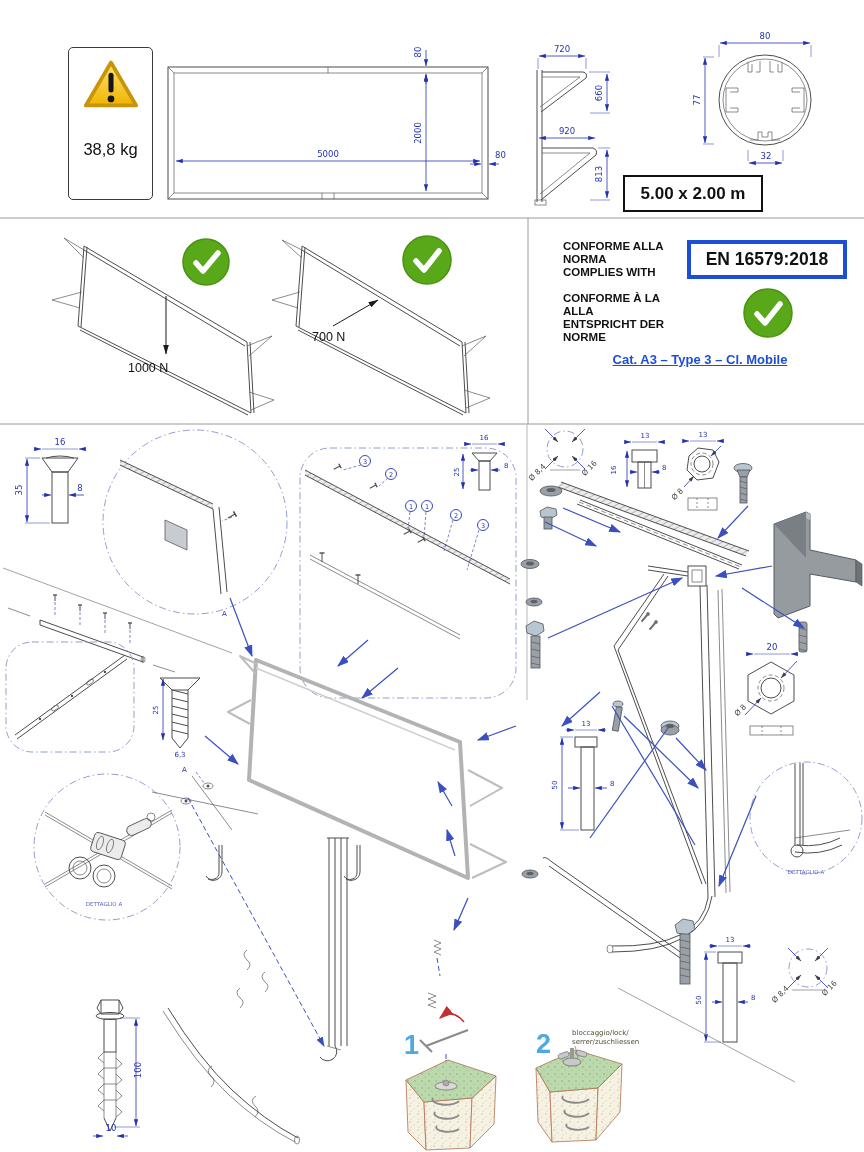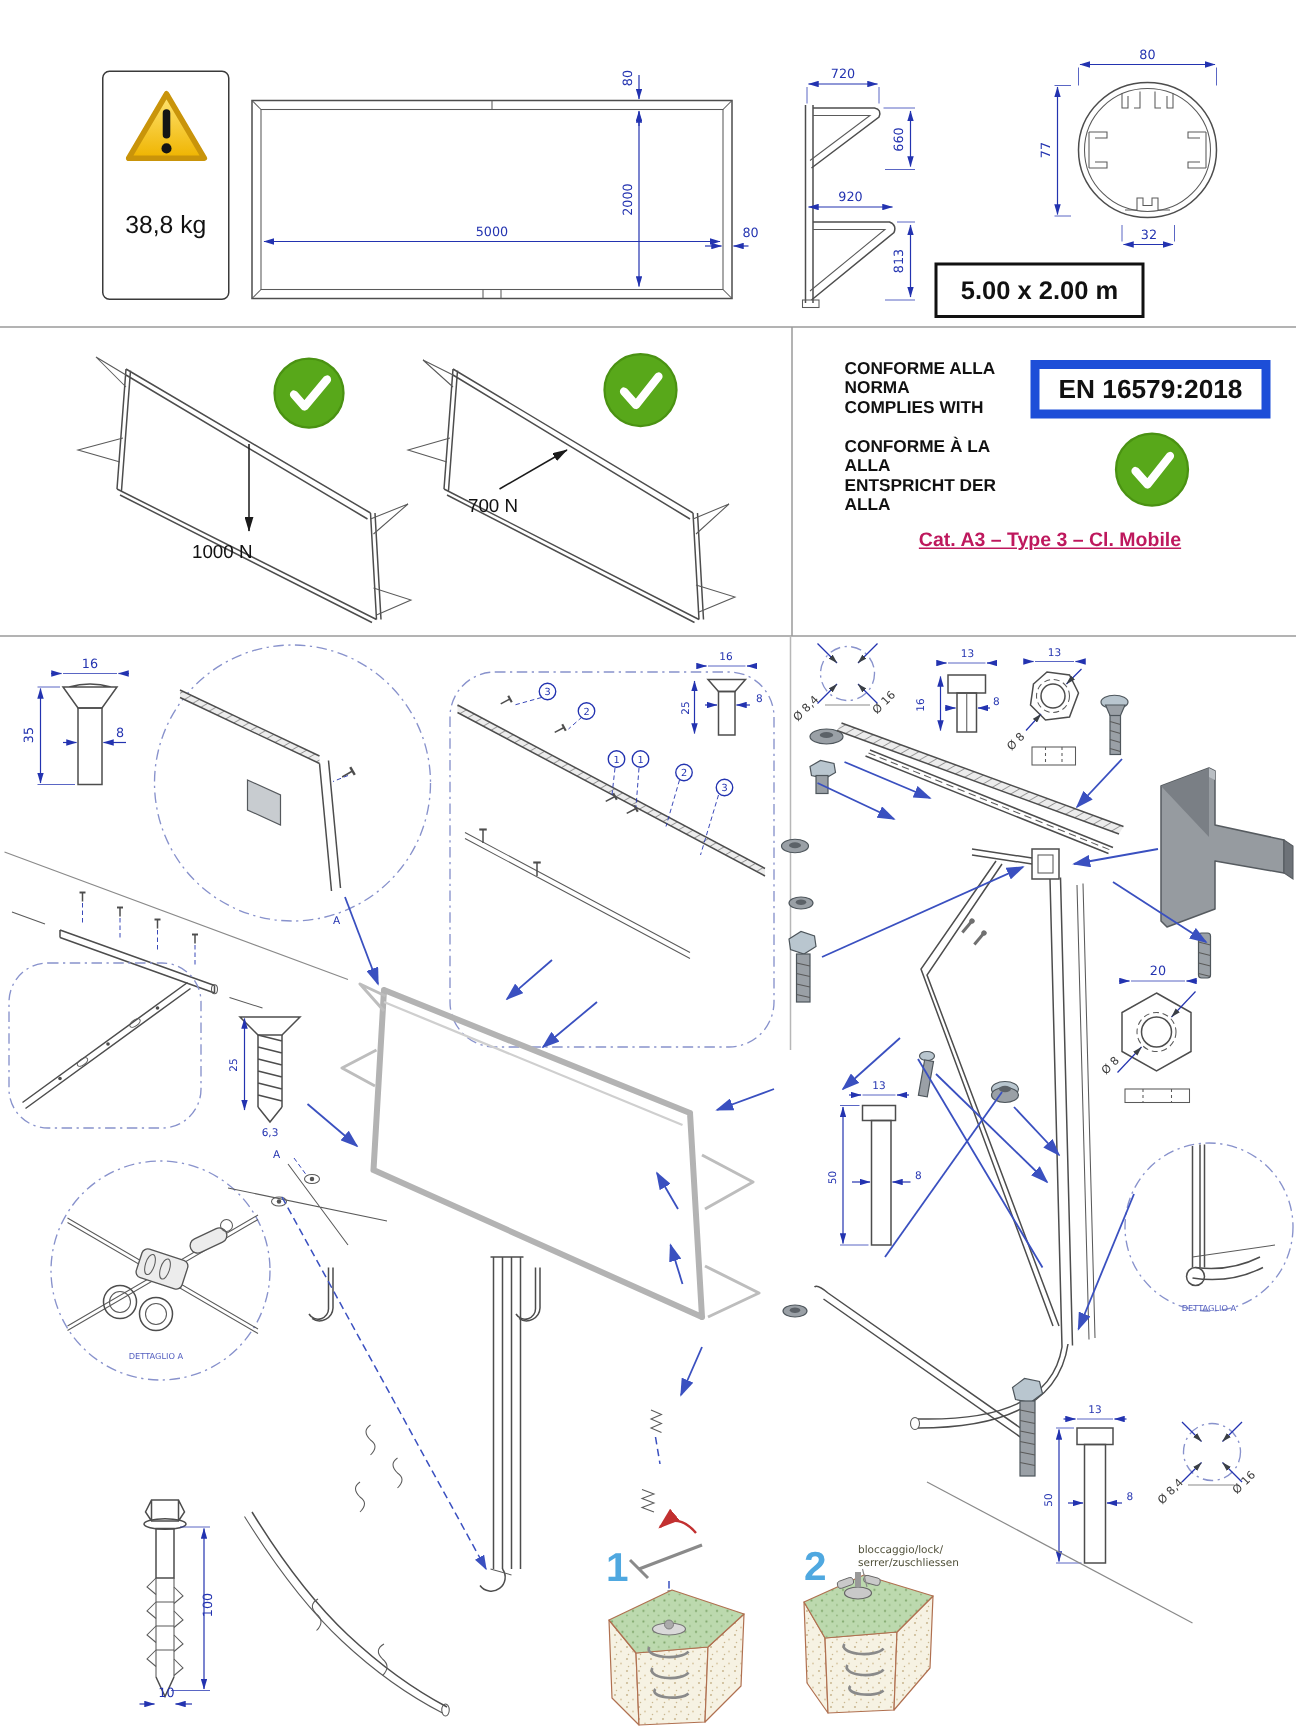--- a/index.html
+++ b/index.html
@@ -33,25 +33,25 @@
   .weight-card{position:absolute;left:68px;top:47px;width:85px;height:153px;
     border:1.6px solid #3a3a3a;border-radius:5px;box-sizing:border-box;text-align:center;}
   .weight-card svg{margin-top:10px;}
   .weight{font-size:16.5px;color:#111;margin-top:26px;font-weight:500;}
   .size-box{position:absolute;left:623px;top:175px;width:140px;height:37px;
     border:2.5px solid #111;box-sizing:border-box;display:flex;align-items:center;justify-content:center;
     font-size:17px;font-weight:700;color:#111;}
   .compliance{position:absolute;left:0;top:0;}
   .c-lines{position:absolute;left:538px;top:240px;width:150px;}
   .c-lines div{font-size:11.5px;font-weight:700;color:#111;height:26px;line-height:13px;margin-left:25px;}
-  .norm-box{position:absolute;left:687px;top:240px;width:160px;height:39px;border:6px solid #1d4ed8;
+  .norm-box{position:absolute;left:687px;top:240px;width:160px;height:39px;border:4px solid #1d4ed8;
     box-sizing:border-box;display:flex;align-items:center;justify-content:center;
     font-size:17.5px;font-weight:700;color:#111;}
   .category{position:absolute;left:536px;top:352px;width:328px;text-align:center;
-    font-size:13px;font-weight:700;color:#be185d;text-decoration:underline;}
+    font-size:13px;font-weight:700;color:#1d4ed8;text-decoration:underline;}
 </style>
 </head>
 <body>
 
 <div class="sheet">
 
 <svg class="draw" viewBox="0 0 864 1152">
 <defs>
   <marker id="db" viewBox="0 0 10 6" refX="9.5" refY="3" markerWidth="9" markerHeight="5.4" orient="auto-start-reverse">
           <path d="M0,0L10,3L0,6z" fill="#2333b0"></path>
@@ -651,19 +651,19 @@
   <div class="weight">38,8 kg</div>
 </div>
 
 <div class="size-box">5.00 x 2.00 m</div>
 
 <div class="compliance">
   <div class="c-lines">
     <div>CONFORME ALLA NORMA</div>
     <div>COMPLIES WITH</div>
     <div>CONFORME À LA ALLA</div>
-    <div>ENTSPRICHT DER ALLA</div>
+    <div>ENTSPRICHT DER NORME</div>
   </div>
   <div class="norm-box">EN 16579:2018</div>
   <div class="category">Cat. A3 – Type 3 – Cl. Mobile</div>
 </div>
 
 </div>
 
 </body></html>

